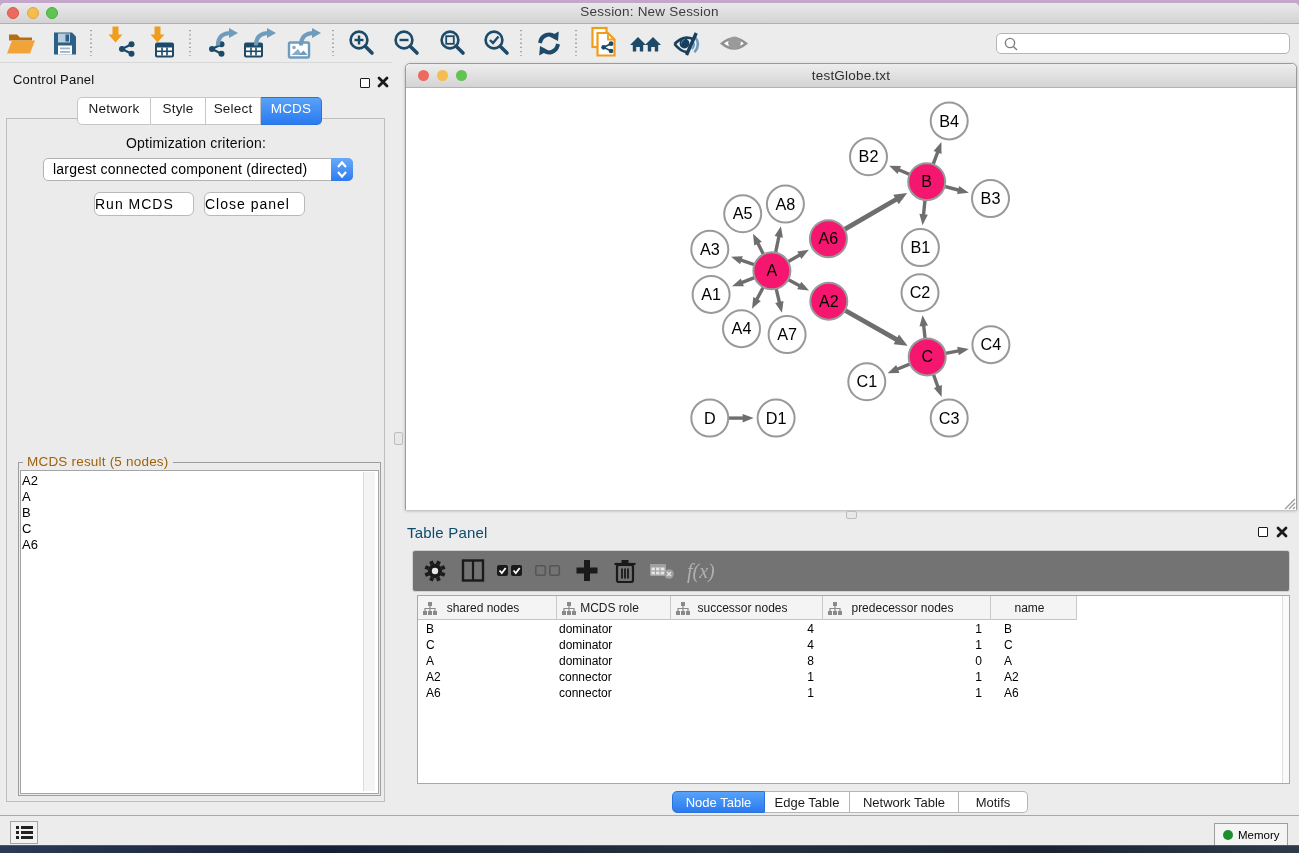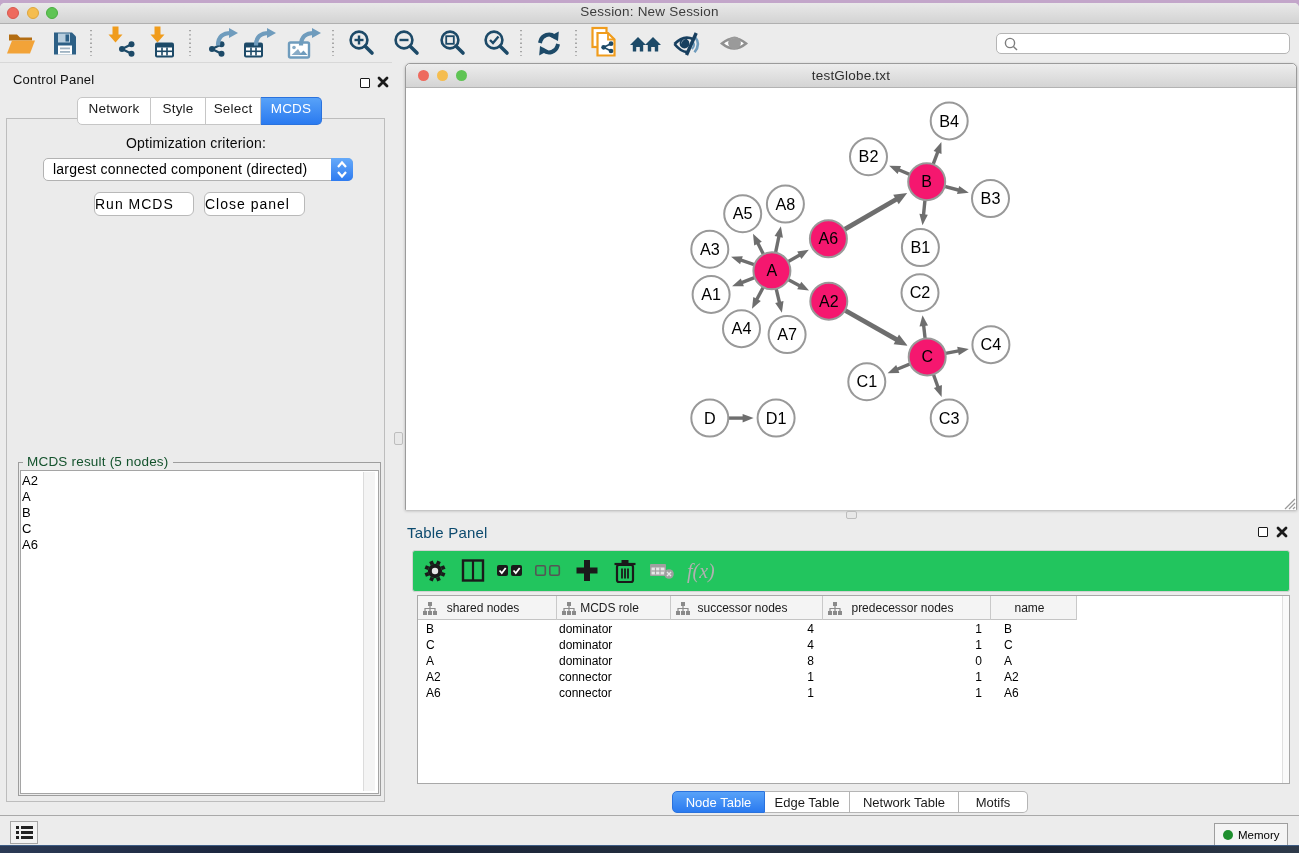--- a/index.html
+++ b/index.html
@@ -26,37 +26,37 @@
 #cptabs { position:absolute; left:77px; top:34px; height:22px; }
 .tab { float:left; height:28px; line-height:21px; background:#ffffff; border:1px solid #c6c6c6; border-left:none; font-size:13.5px; letter-spacing:0.2px; color:#1a1a1a; text-align:center; }
 .tab.first { border-left:1px solid #c6c6c6; border-radius:5px 0 0 5px; }
 .tab.sel { background:linear-gradient(#58a2f8,#2a7af0); color:#ffffff; border-color:#2a72dd; border-radius:0 5px 5px 0; }
 #cpinner { position:absolute; left:6px; top:55px; width:379px; height:684px; border:1px solid #bdbdbd; background:#ebebeb; }
 #optlabel { position:absolute; left:0; top:72px; width:392px; text-align:center; font-size:14px; letter-spacing:0.2px; color:#0a0a0a; }
 #dropdown { position:absolute; left:43px; top:95px; width:310px; height:23px; background:#ffffff; border:1px solid #b2b2b2; border-radius:5px; font-size:14px; letter-spacing:0.2px; color:#000; line-height:21px; padding-left:9px; }
 #ddbtn { position:absolute; right:-1px; top:-1px; width:22px; height:23px; border-radius:0 5px 5px 0; background:linear-gradient(#66aaf9,#2e7bf0); }
 .btn { position:absolute; height:24px; background:#ffffff; border:1px solid #b9b9b9; border-radius:6px; font-size:14px; letter-spacing:1px; color:#000; text-align:left; line-height:23px; }
 #mcdsbox { position:absolute; left:18px; top:399px; width:363px; height:334px; }
-#mcdslegend { position:absolute; left:5px; top:-8px; background:#ebebeb; padding:0 4px; font-size:13.5px; letter-spacing:0.2px; color:#14532d; }
+#mcdslegend { position:absolute; left:5px; top:-8px; background:#ebebeb; padding:0 4px; font-size:13.5px; letter-spacing:0.2px; color:#a16207; }
 #mcdsborder { position:absolute; left:0; top:0; width:363px; height:334px; border:1px solid #9d9d9d; }
 #mcdslist { position:absolute; left:2px; top:8px; width:359px; height:324px; background:#ffffff; border:1px solid #a5a5a5; font-size:13px; color:#000; padding:2px 0 0 1px; line-height:16px; overflow:hidden; }
 #mcdsscroll { position:absolute; right:3px; top:1px; bottom:2px; width:12px; background:#f4f4f4; border-left:1px solid #dcdcdc; }
 
 #netwin { position:absolute; left:405px; top:60px; width:892px; height:447px; background:#ffffff; border:1px solid #9b9b9b; border-radius:5px 5px 0 0; box-shadow:0 1px 3px rgba(0,0,0,0.25); }
 #nettitle { position:absolute; left:0; top:0; width:890px; height:24px; background:linear-gradient(#ededed,#d4d4d4); border-bottom:1px solid #b3b3b3; border-radius:5px 5px 0 0; }
 #nettitle .t1 { left:12px; top:6px; background:#ee6a5e; }
 #nettitle .t2 { left:31px; top:6px; background:#f5bd4f; }
 #nettitle .t3 { left:50px; top:6px; background:#5fc454; }
 #nettitle .tl { width:11px; height:11px; }
 #netname { position:absolute; top:4px; left:0; width:890px; text-align:center; font-size:13.5px; letter-spacing:0.2px; color:#2e2e2e; }
 #netcanvas { position:absolute; left:0; top:25px; width:890px; height:421px; background:#ffffff; overflow:hidden; }
 
 #tpanel { position:absolute; left:405px; top:515px; width:894px; height:297px; background:#ececec; }
 #tptitle { position:absolute; left:2px; top:6px; font-size:15px; letter-spacing:0.2px; color:#0c4a6e; }
-#tptoolbar { position:absolute; left:7px; top:32px; width:878px; height:42px; background:#22c55e; border:1px solid #d2d2d2; border-radius:3px; }
+#tptoolbar { position:absolute; left:7px; top:32px; width:878px; height:42px; background:#737373; border:1px solid #d2d2d2; border-radius:3px; }
 #ttable { position:absolute; left:12px; top:77px; width:873px; height:189px; background:#ffffff; border:1px solid #a8a8a8; }
 #thead { position:absolute; left:0; top:0; width:659px; height:24px; background:#f4f4f4; border-bottom:1px solid #c4c4c4; }
 .hcol { position:absolute; top:0; height:24px; border-right:1px solid #c9c9c9; }
 .hlabel { position:absolute; top:5px; left:-4px; width:100%; text-align:center; font-size:12px; color:#1a1a1a; }
 .trow { position:absolute; left:0; width:870px; height:16px; font-size:12px; color:#000; }
 .tc { position:absolute; top:1px; }
 #tscroll { position:absolute; right:0; top:0; width:7px; height:187px; background:#fafafa; border-left:1px solid #e0e0e0; }
 
 #btabs { position:absolute; left:267px; top:273px; height:22px; }
 .btab { float:left; height:22px; line-height:21px; background:#ffffff; border:1px solid #b5b5b5; border-left:none; font-size:13px; color:#1a1a1a; text-align:center; }

